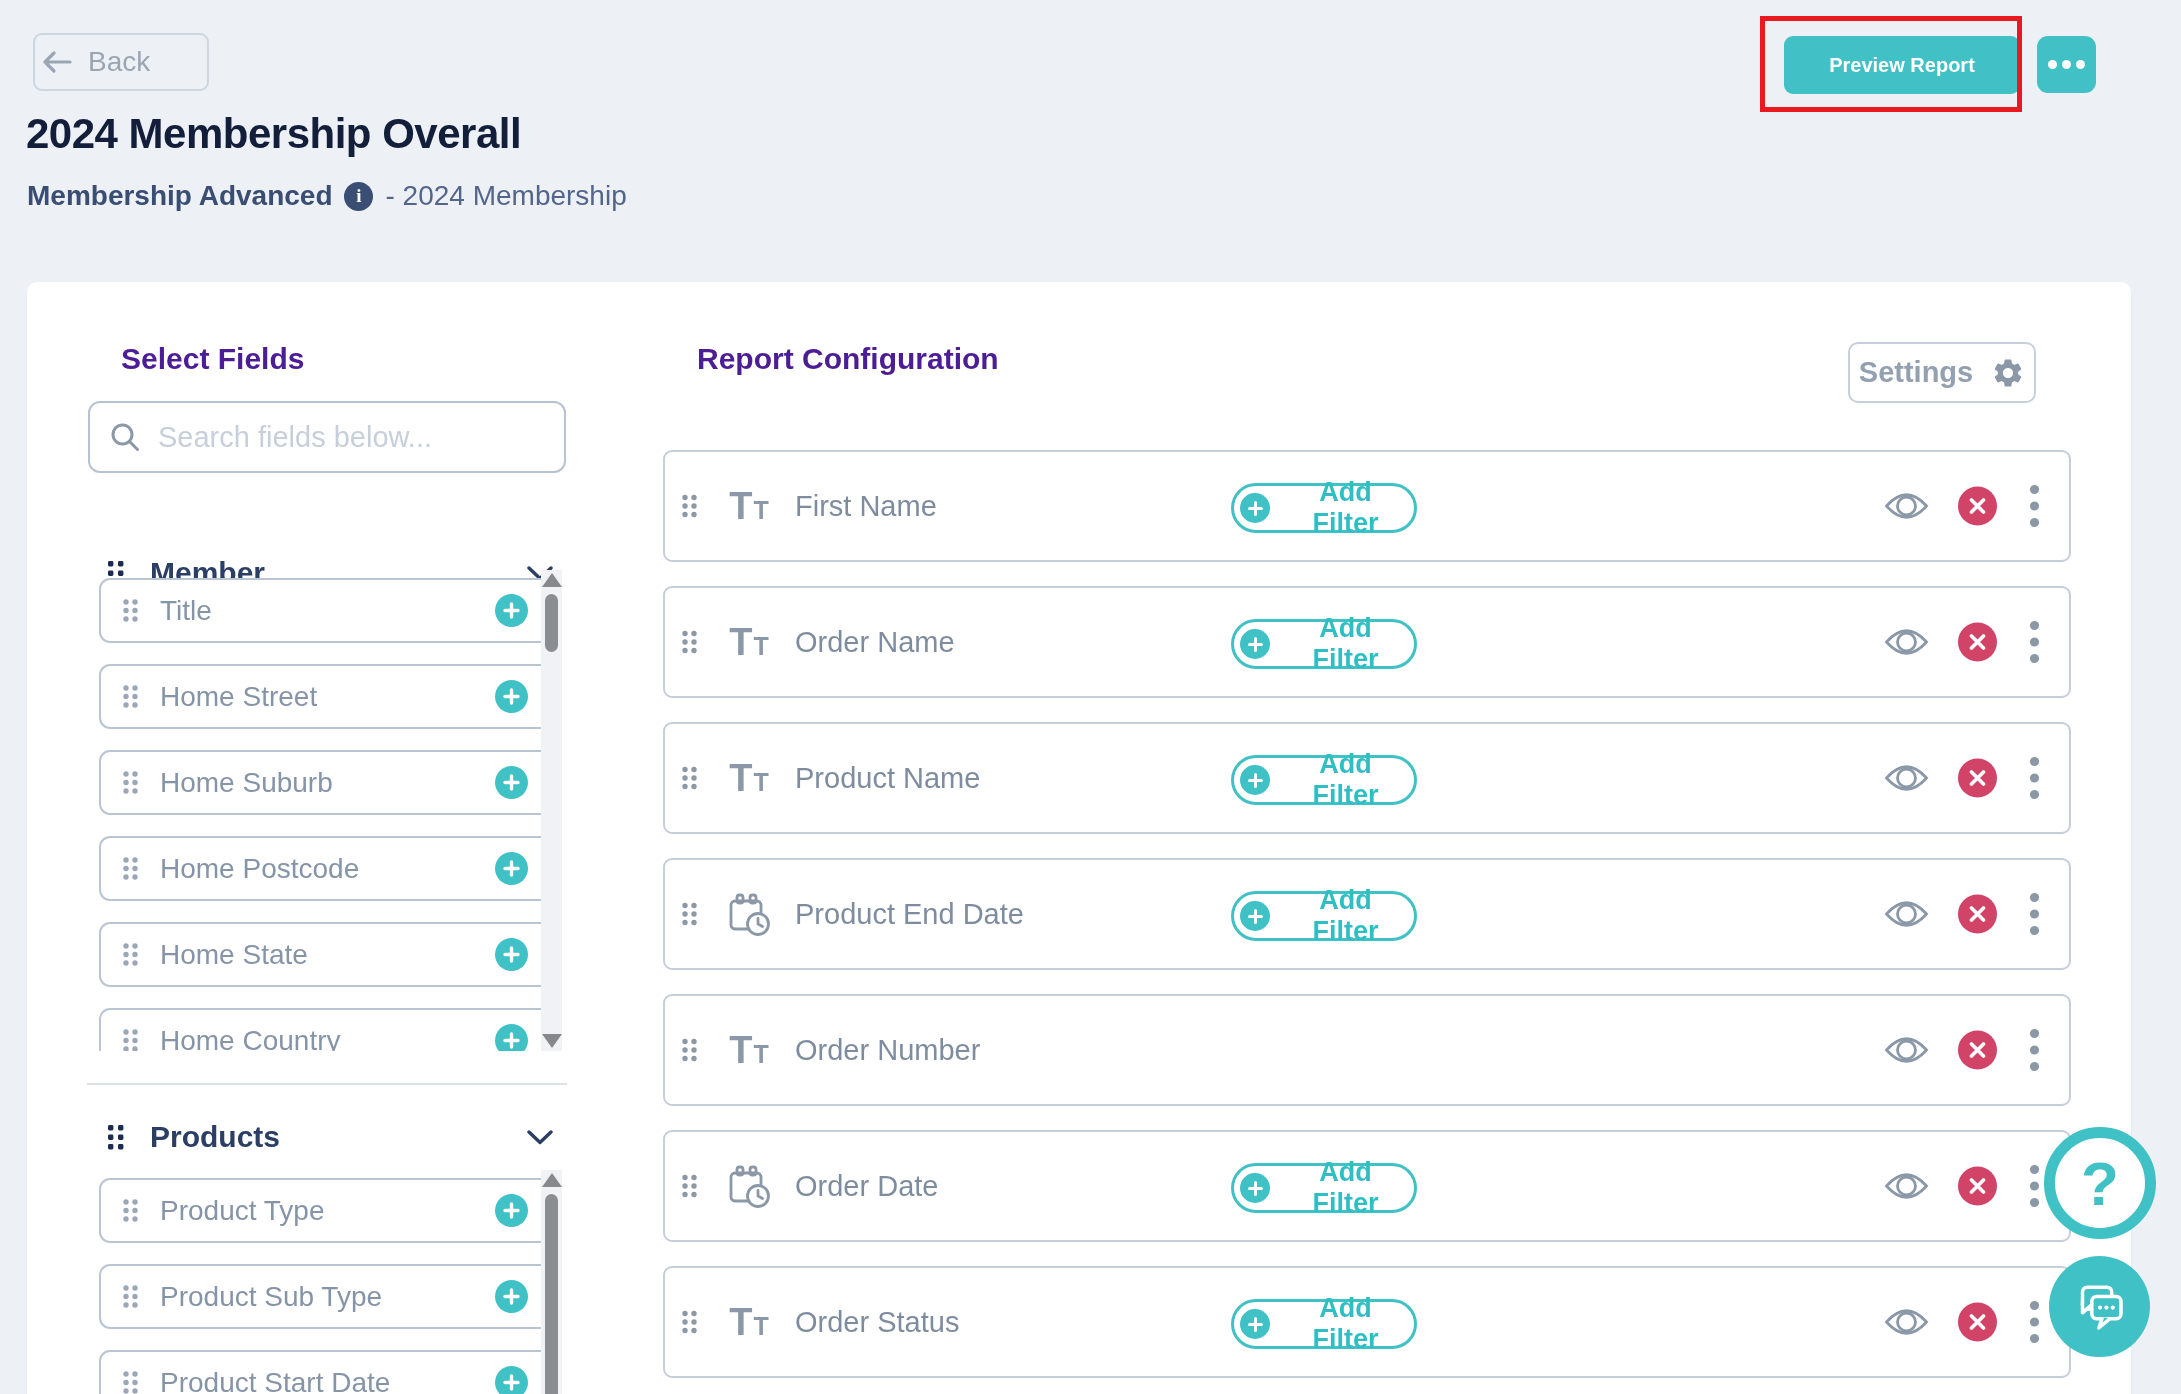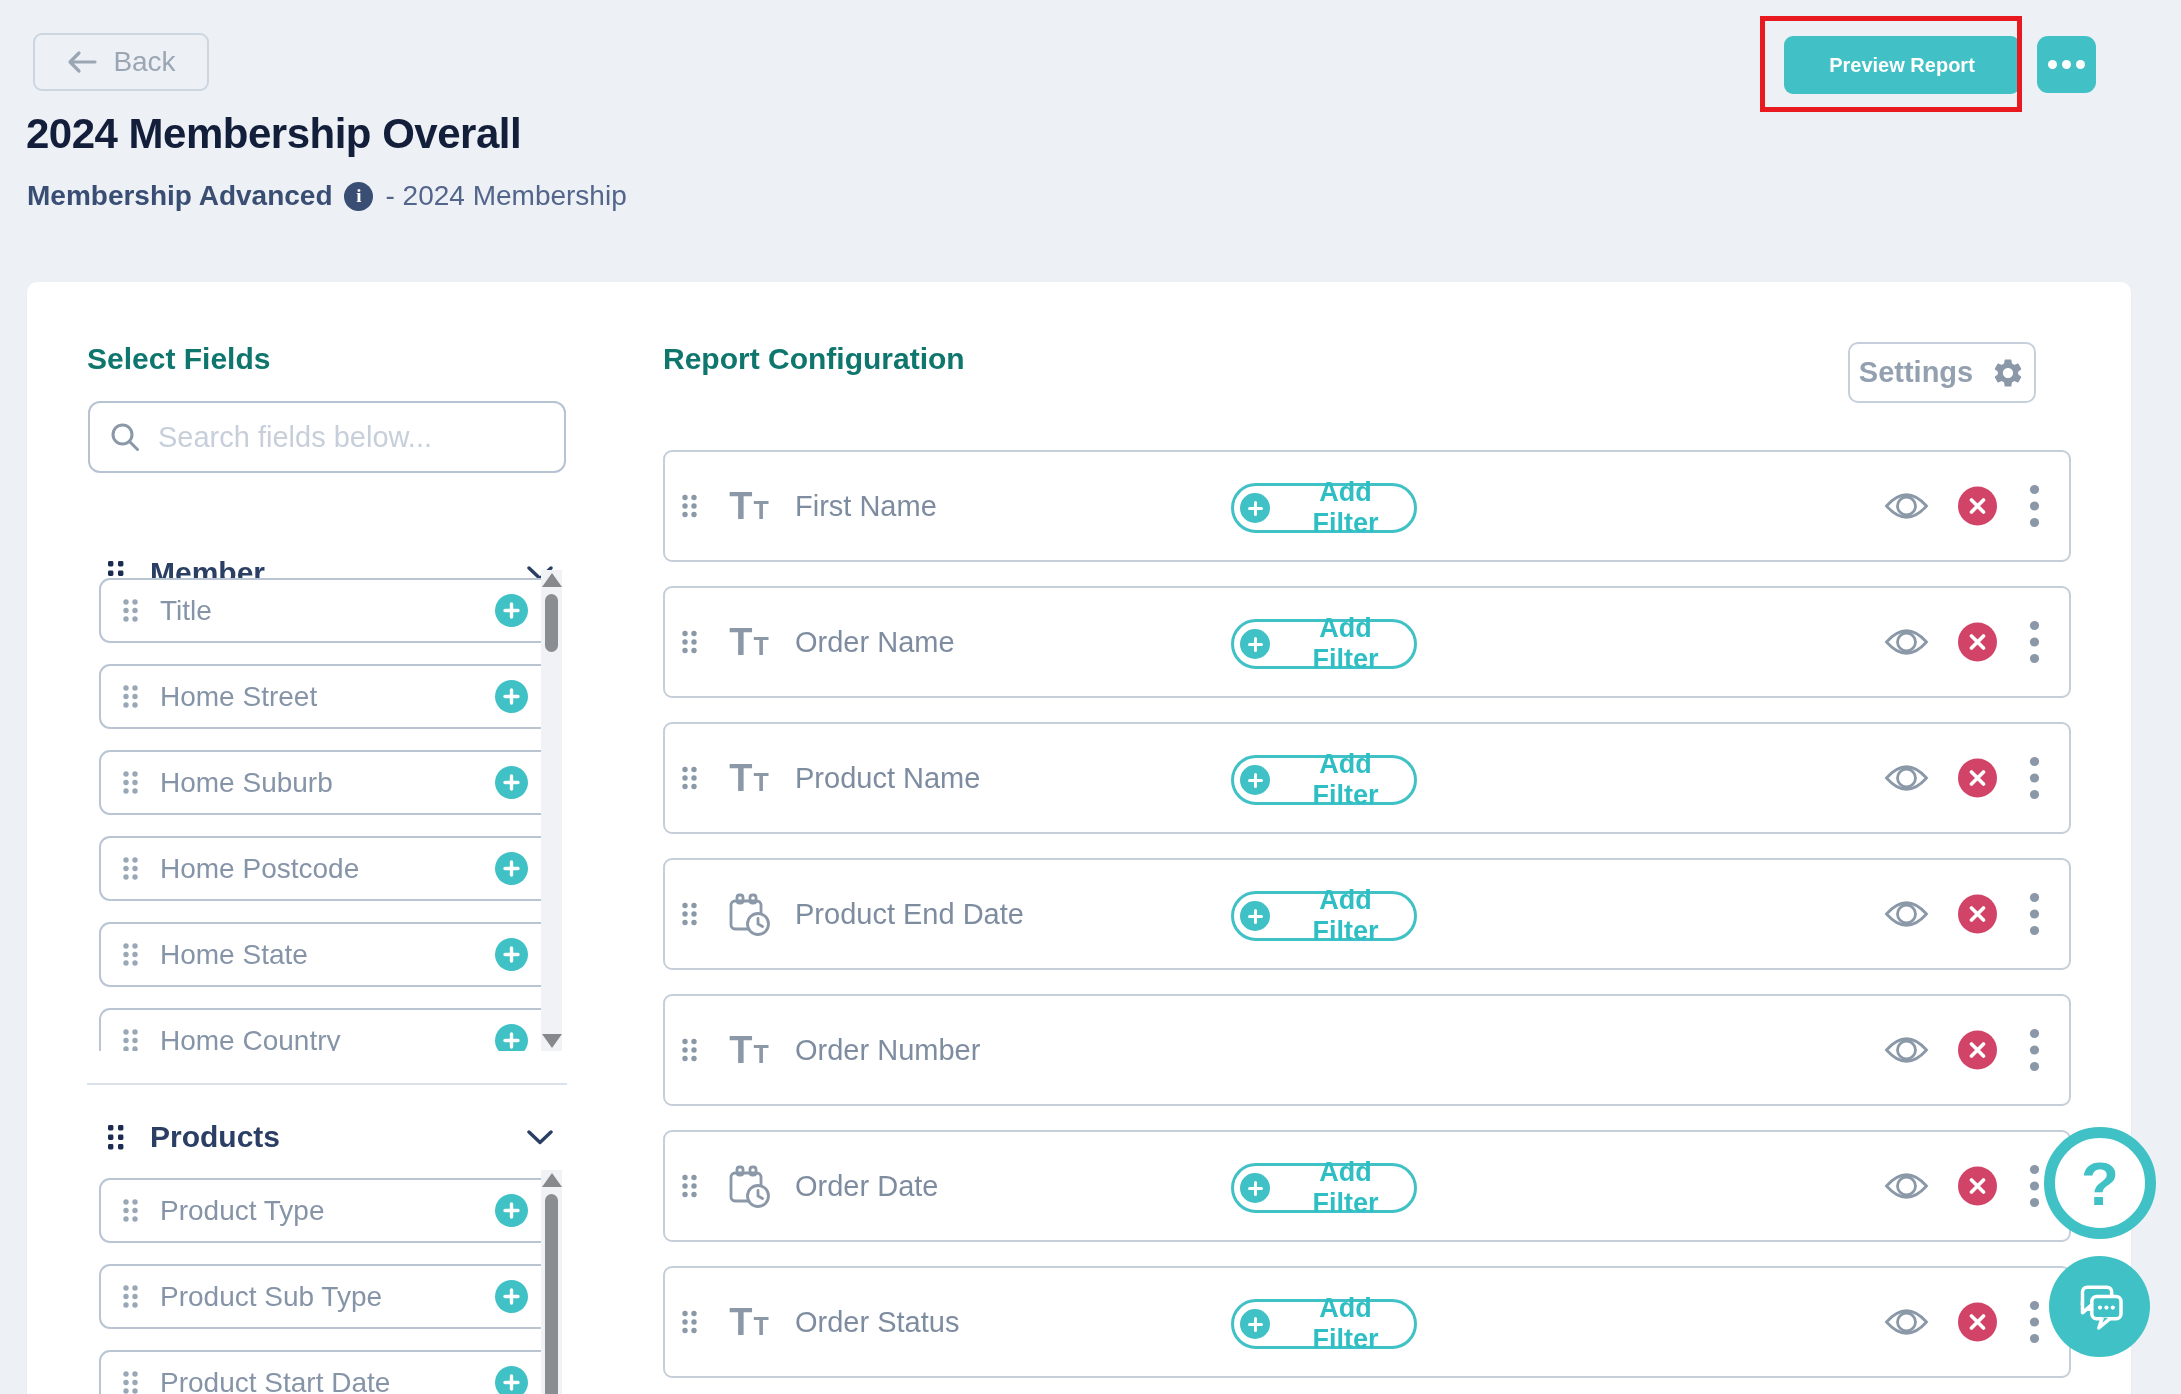--- a/index.html
+++ b/index.html
@@ -1,39 +1,39 @@
 <!DOCTYPE html>
 <html><head>
 <meta charset="utf-8">
 <style>
   html,body{margin:0;padding:0;}
   .screen{position:relative;width:2181px;height:1394px;background:#edf1f6;overflow:hidden;
           font-family:"Liberation Sans",sans-serif;-webkit-font-smoothing:antialiased;}
 
   
   .back-btn{position:absolute;left:33px;top:33px;width:176px;height:58px;box-sizing:border-box;
-    display:flex;align-items:center;justify-content:center;gap:15px;border:2px solid #ccd6e1;
+    display:flex;align-items:center;gap:15px;border:2px solid #ccd6e1;
     border-radius:9px;background:transparent;color:#9aa6b3;font-size:28px;cursor:pointer;}
   .page-title{position:absolute;left:26px;top:110px;font-size:42px;font-weight:700;color:#131e3a;letter-spacing:-0.5px;}
   .subtitle{position:absolute;left:27px;top:180px;display:flex;align-items:center;gap:12px;font-size:28px;color:#53658a;}
   .subtitle .bold{font-weight:700;color:#3a4d73;}
   .info-dot{width:29px;height:29px;border-radius:50%;background:#3a4d73;color:#fff;display:flex;
     align-items:center;justify-content:center;font-size:19px;font-weight:700;font-family:"Liberation Serif",serif;}
   .annotation{position:absolute;left:1760px;top:16px;width:262px;height:96px;box-sizing:border-box;
     border:5px solid #e8191f;z-index:6;pointer-events:none;}
   .preview-btn{position:absolute;left:1784px;top:36px;width:236px;height:58px;background:#41c1c5;border:none;
     border-radius:9px;color:#fff;font-size:20px;font-weight:700;cursor:pointer;}
   .more-btn{position:absolute;left:2037px;top:36px;width:59px;height:57px;background:#41c1c5;border:none;
     border-radius:11px;display:flex;align-items:center;justify-content:center;gap:5px;cursor:pointer;}
   .more-btn i{width:9px;height:9px;border-radius:50%;background:#fff;}
 
   
   .card{position:absolute;left:27px;top:282px;width:2104px;height:1201px;background:#fff;border-radius:10px;
     box-shadow:0 1px 3px rgba(20,40,80,0.04);}
-  .panel-heading{position:absolute;font-size:30px;font-weight:700;color:#0f766e;}
+  .panel-heading{position:absolute;font-size:30px;font-weight:700;color:#4c1d95;margin-left:34px;}
   #select-fields-heading{left:60px;top:60px;}
   #report-heading{left:636px;top:60px;}
 
   
   .search-box{position:absolute;left:61px;top:119px;width:478px;height:72px;box-sizing:border-box;
     border:2px solid #b6c3d2;border-radius:12px;background:#fff;display:flex;align-items:center;
     padding:0 18px 0 20px;gap:16px;}
   .search-box input{border:none;outline:none;flex:1;font-size:29px;color:#5b6b80;background:transparent;
     font-family:"Liberation Sans",sans-serif;min-width:0;}
   .search-box input::placeholder{color:#c6cfda;}

